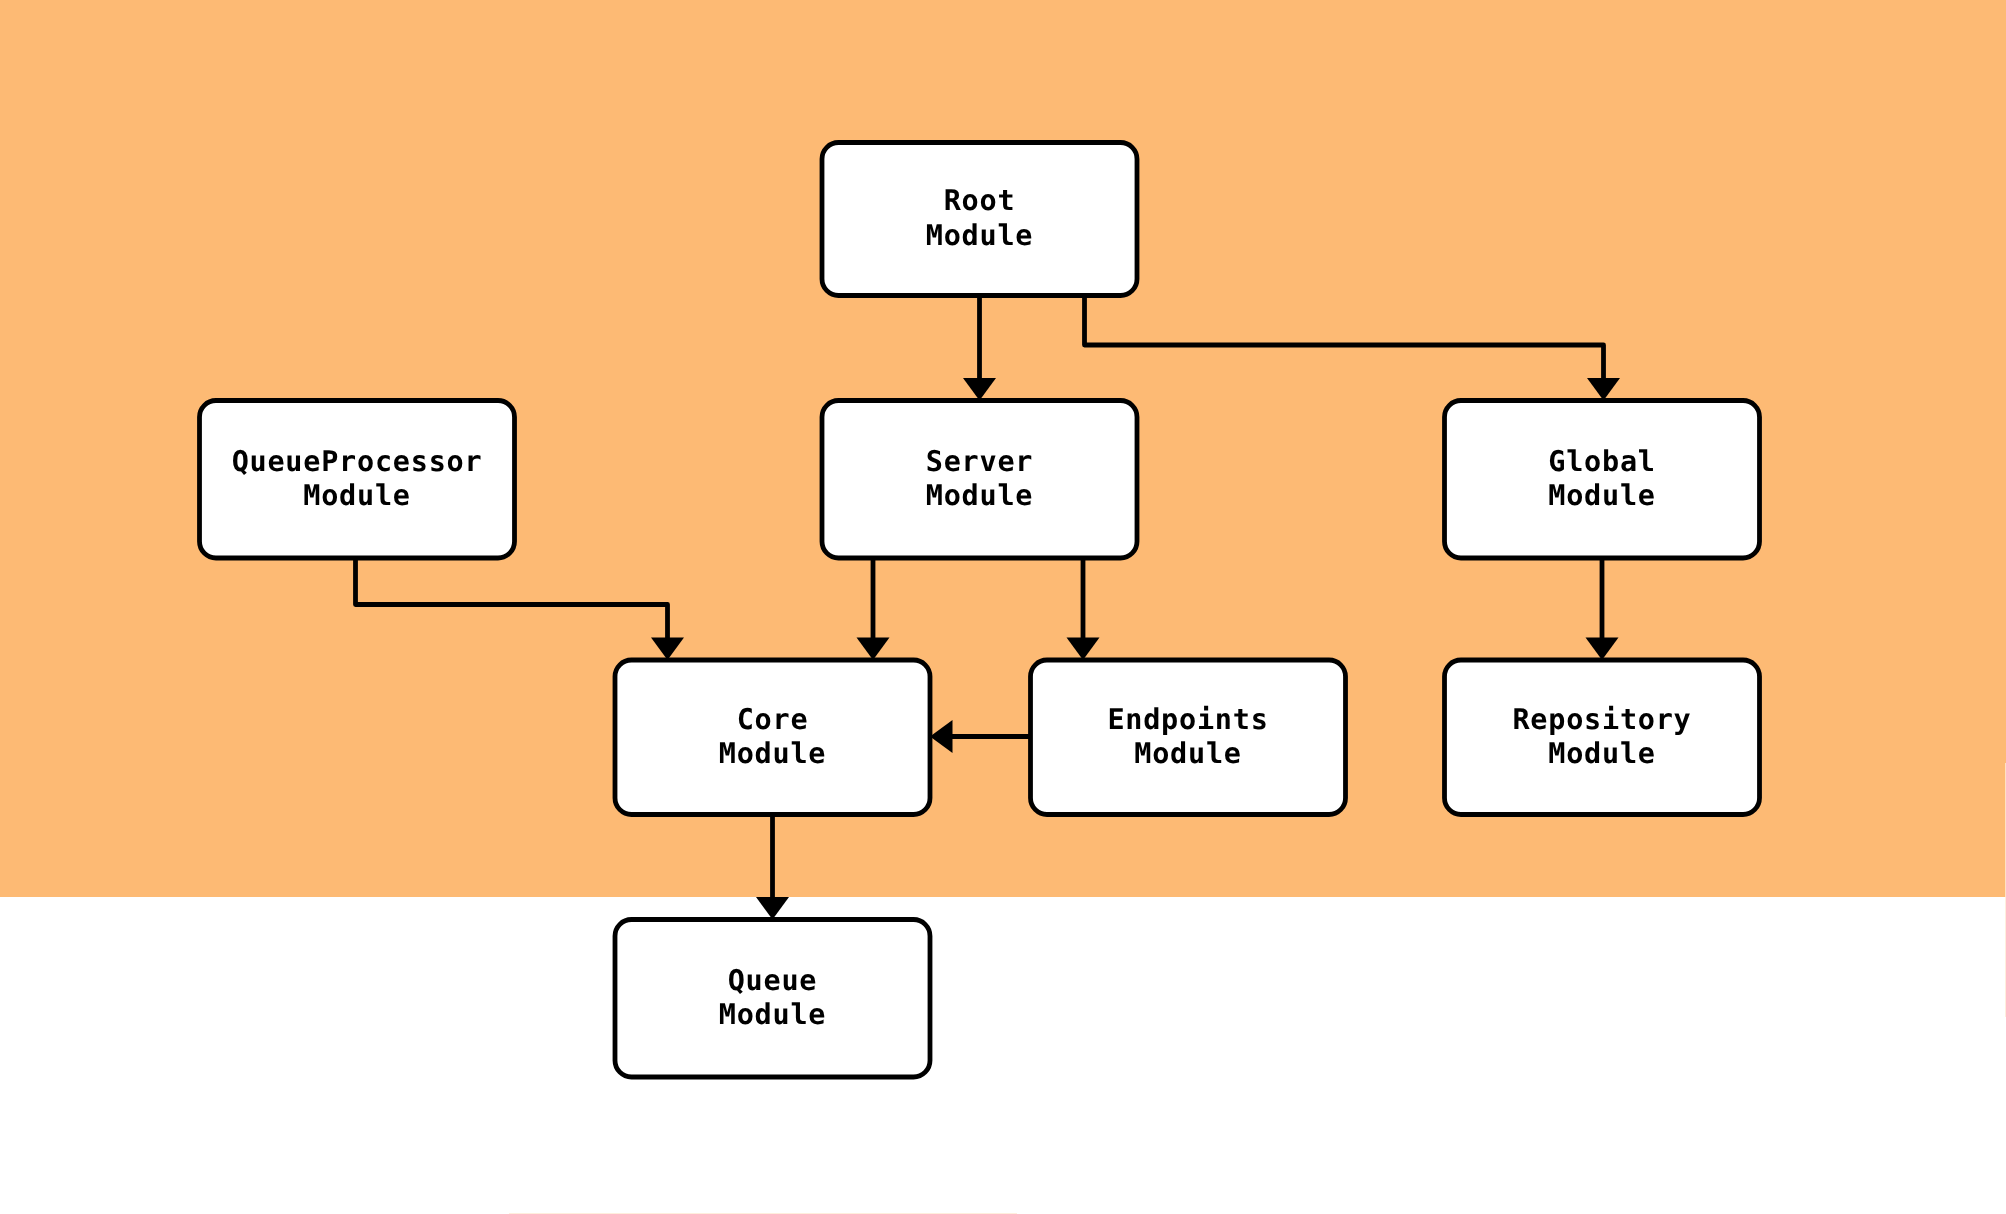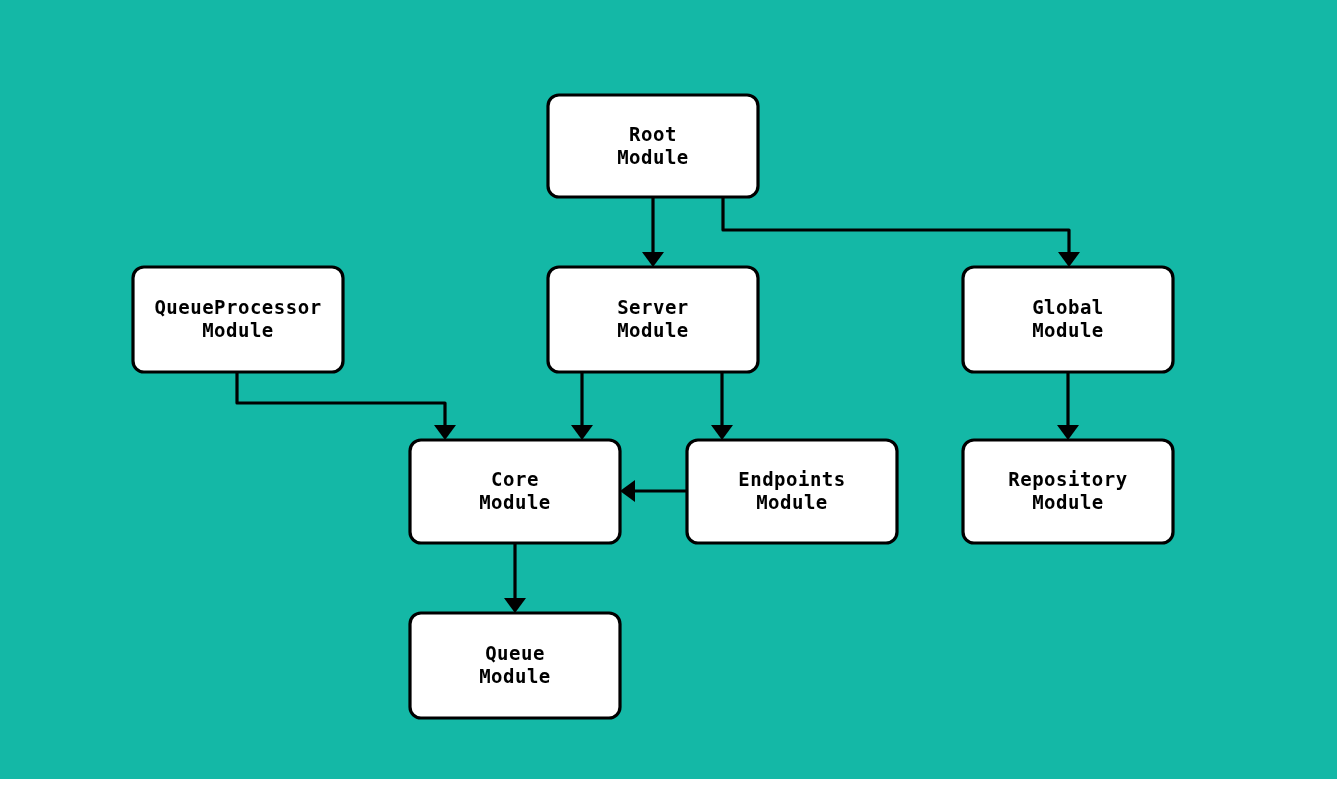--- a/index.html
+++ b/index.html
@@ -10,22 +10,22 @@
   }
   body {
     width: 1337px;
     height: 809px;
     overflow: hidden;
     font-family: "DejaVu Sans Mono", "Liberation Mono", monospace;
   }
   #diagram-root {
     position: relative;
     width: 1337px;
-    height: 779px;
-    background: #14b8a6;
+    height: 598px;
+    background: #fdba74;
   }
   svg#diagram-svg {
     display: block;
     width: 1337px;
     height: 809px;
   }
   .node-box {
     fill: #ffffff;
     stroke: #000000;
     stroke-width: 3.2;

